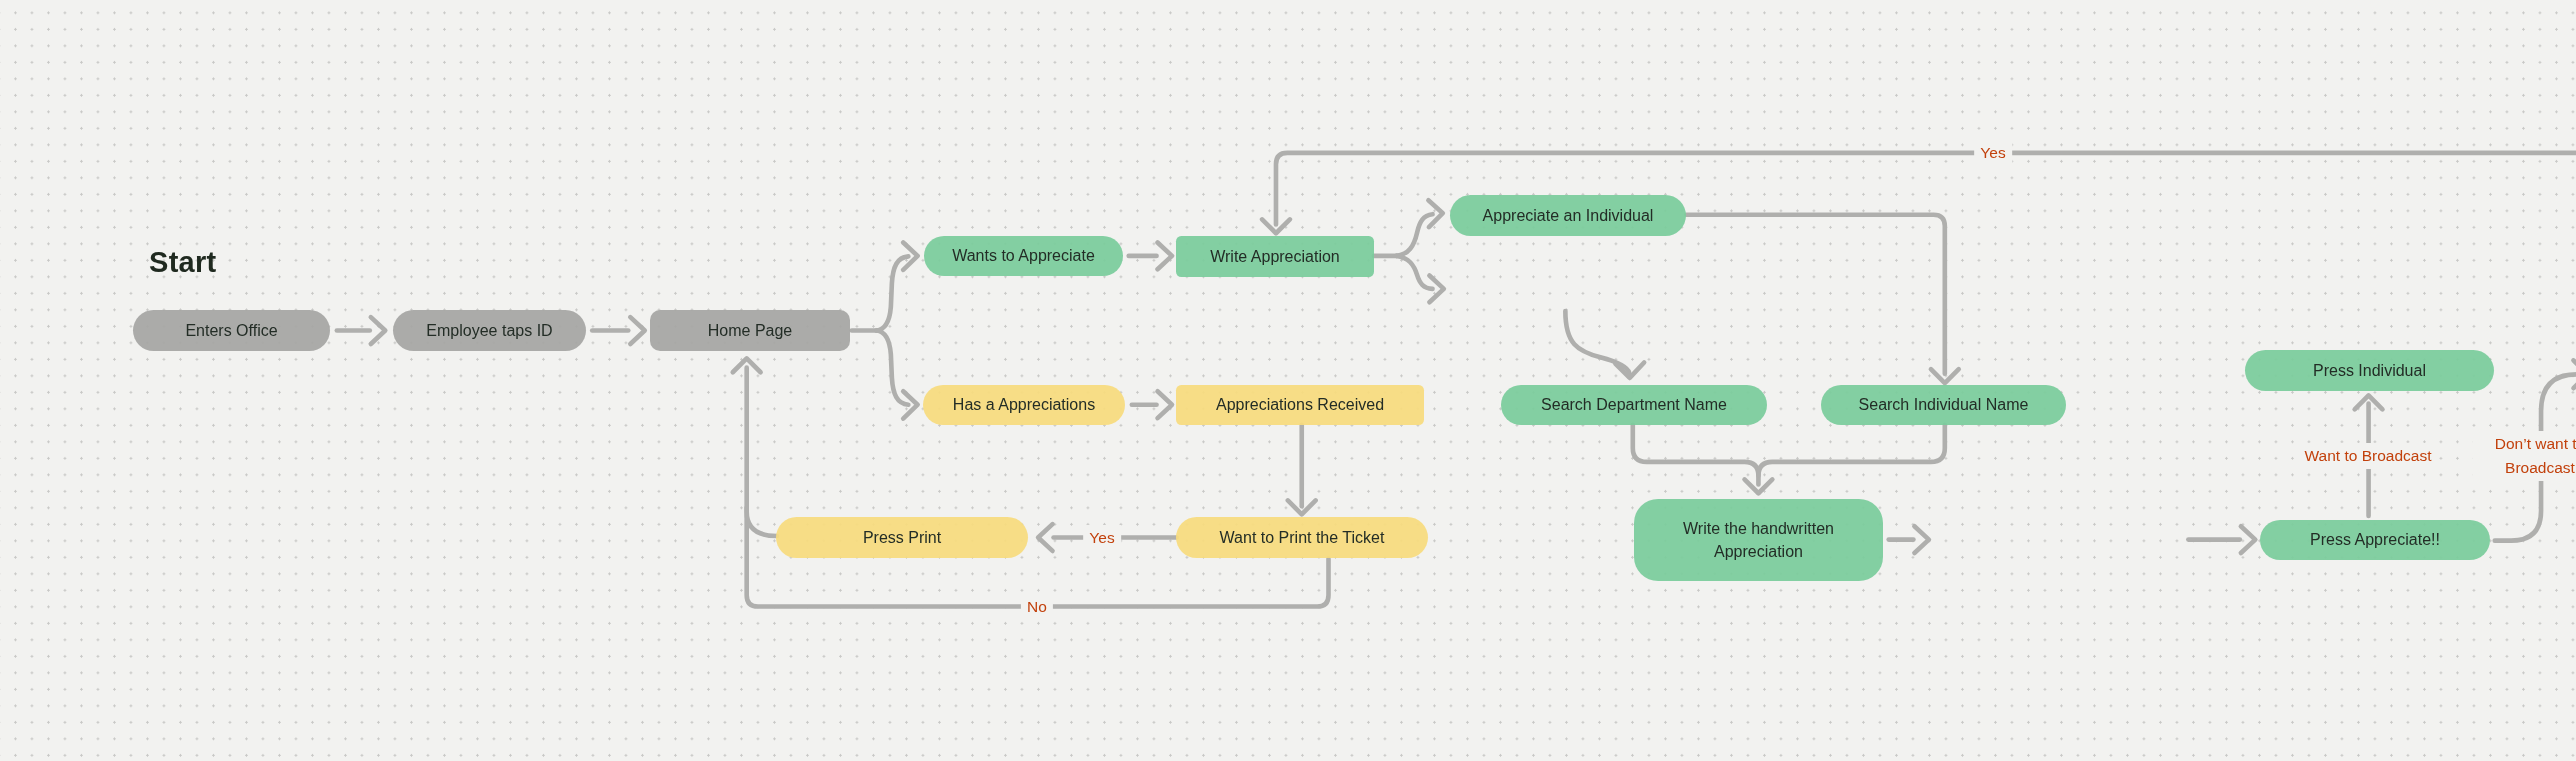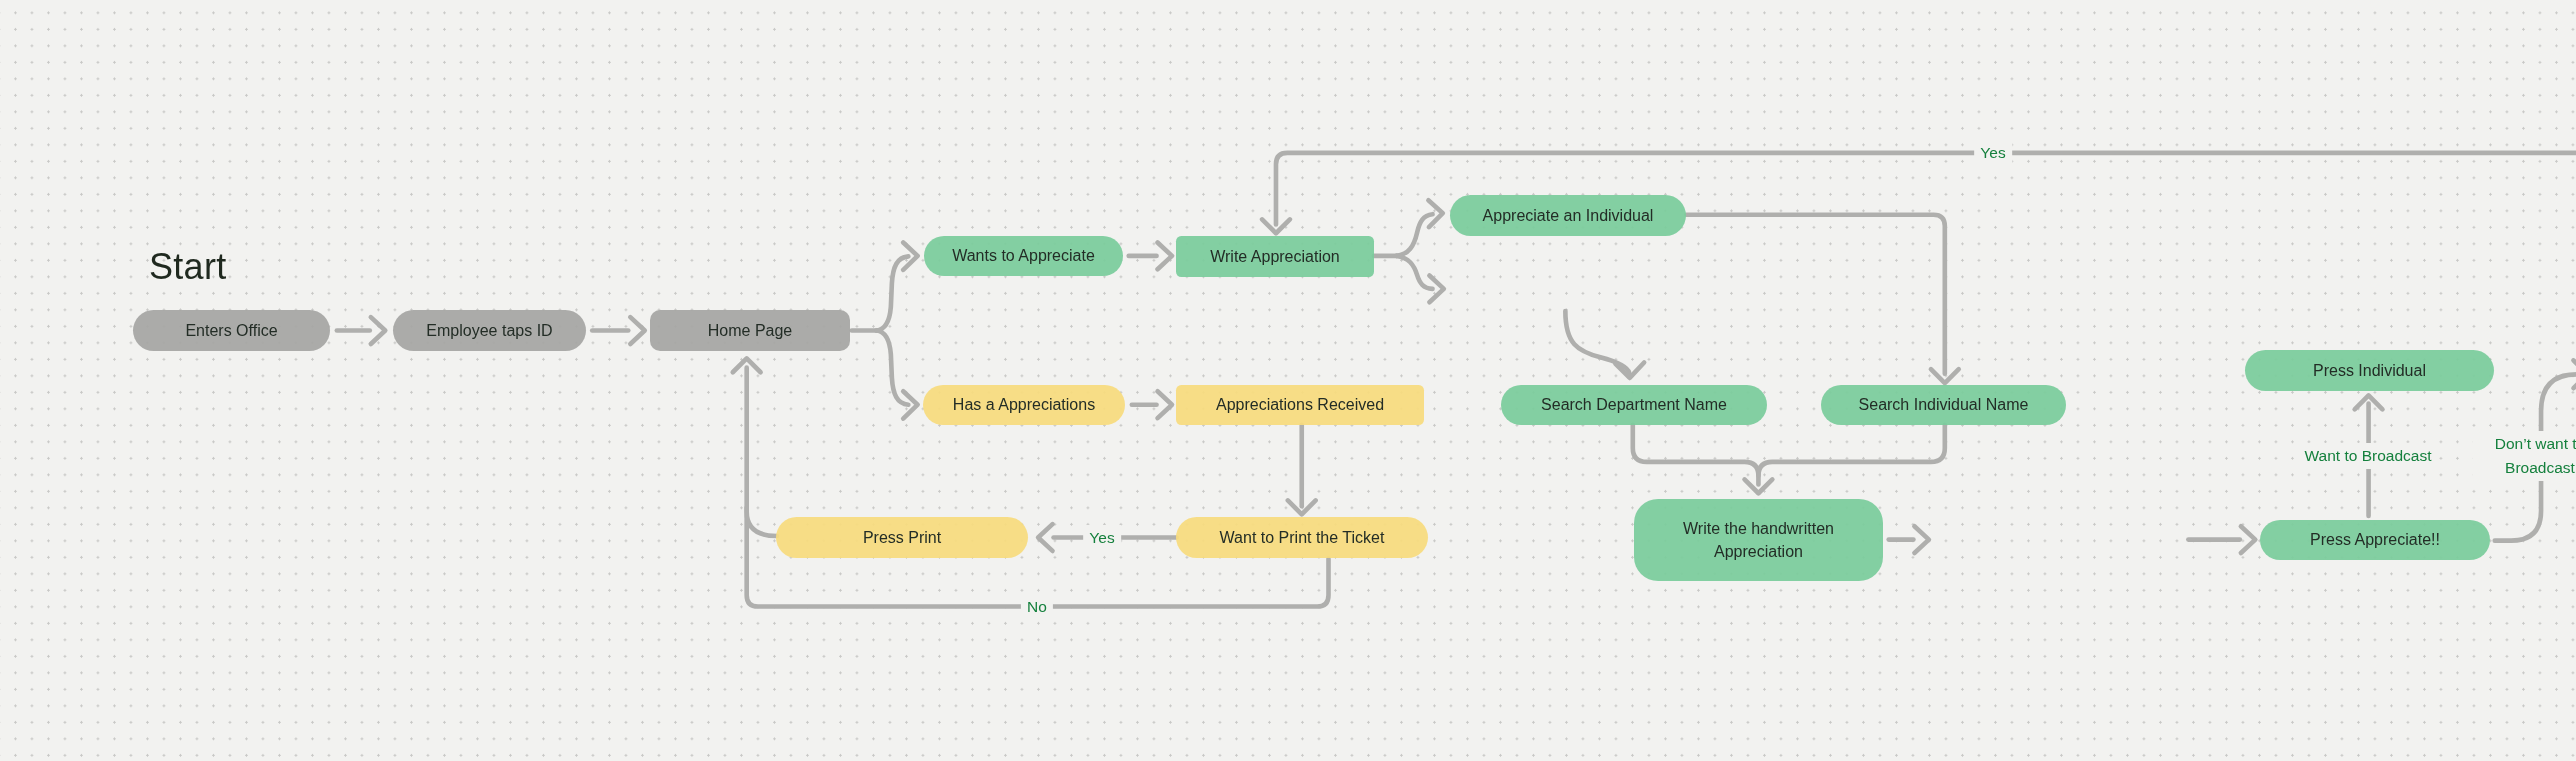--- a/index.html
+++ b/index.html
@@ -24,26 +24,26 @@
     box-sizing:border-box;cursor:pointer;
   }
   .node.pill{border-radius:23px;}
   .node.rect{border-radius:5.2px;}
   .node.big{border-radius:24px;padding:0 22px;}
   .node.green{background:rgba(123,204,156,0.93);}
   .node.yellow{background:rgba(248,219,126,0.93);}
   .node.gray{background:rgba(166,166,164,0.93);}
   .edge-label{
     position:absolute;transform:translate(-50%,-50%);
-    background:#F2F2F0;color:#15803d;font-size:15.5px;line-height:1.55;
+    background:#F2F2F0;color:#c2410c;font-size:15.5px;line-height:1.55;
     padding:1px 6.2px;text-align:center;white-space:nowrap;
   }
   .edge-label.wrap{white-space:normal;width:129px;padding:1px 3.1px;}
   .terminal{
-    position:absolute;font-size:36px;font-weight:400;color:#1F291F;letter-spacing:0.3px;
+    position:absolute;font-size:29px;font-weight:700;color:#1F291F;letter-spacing:0.3px;
   }
 </style>
 </head>
 <body>
 
 <div class="canvas">
 
   <svg class="edges" viewBox="0 0 5760 1478">
     <g>
       <path d="M652,642 H716"></path>

